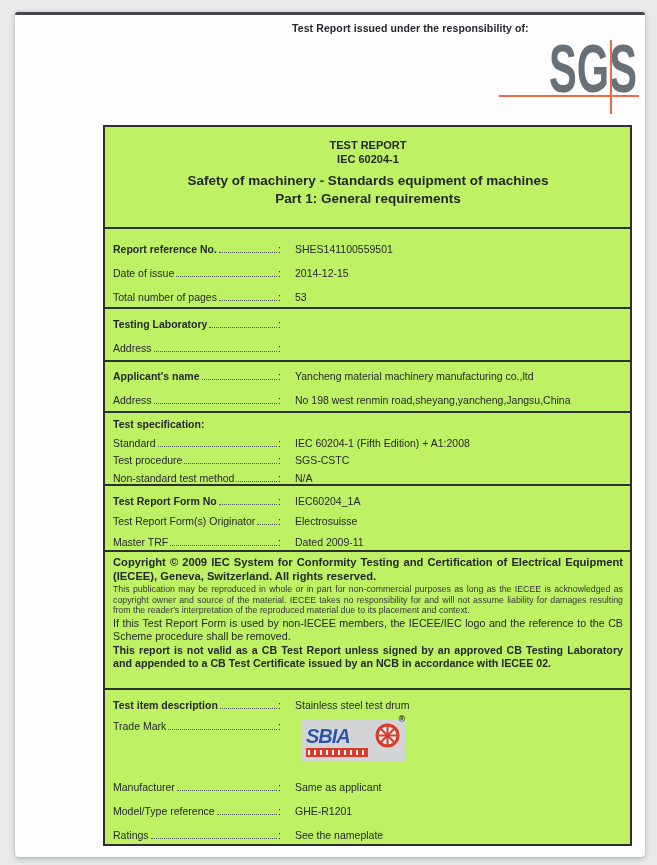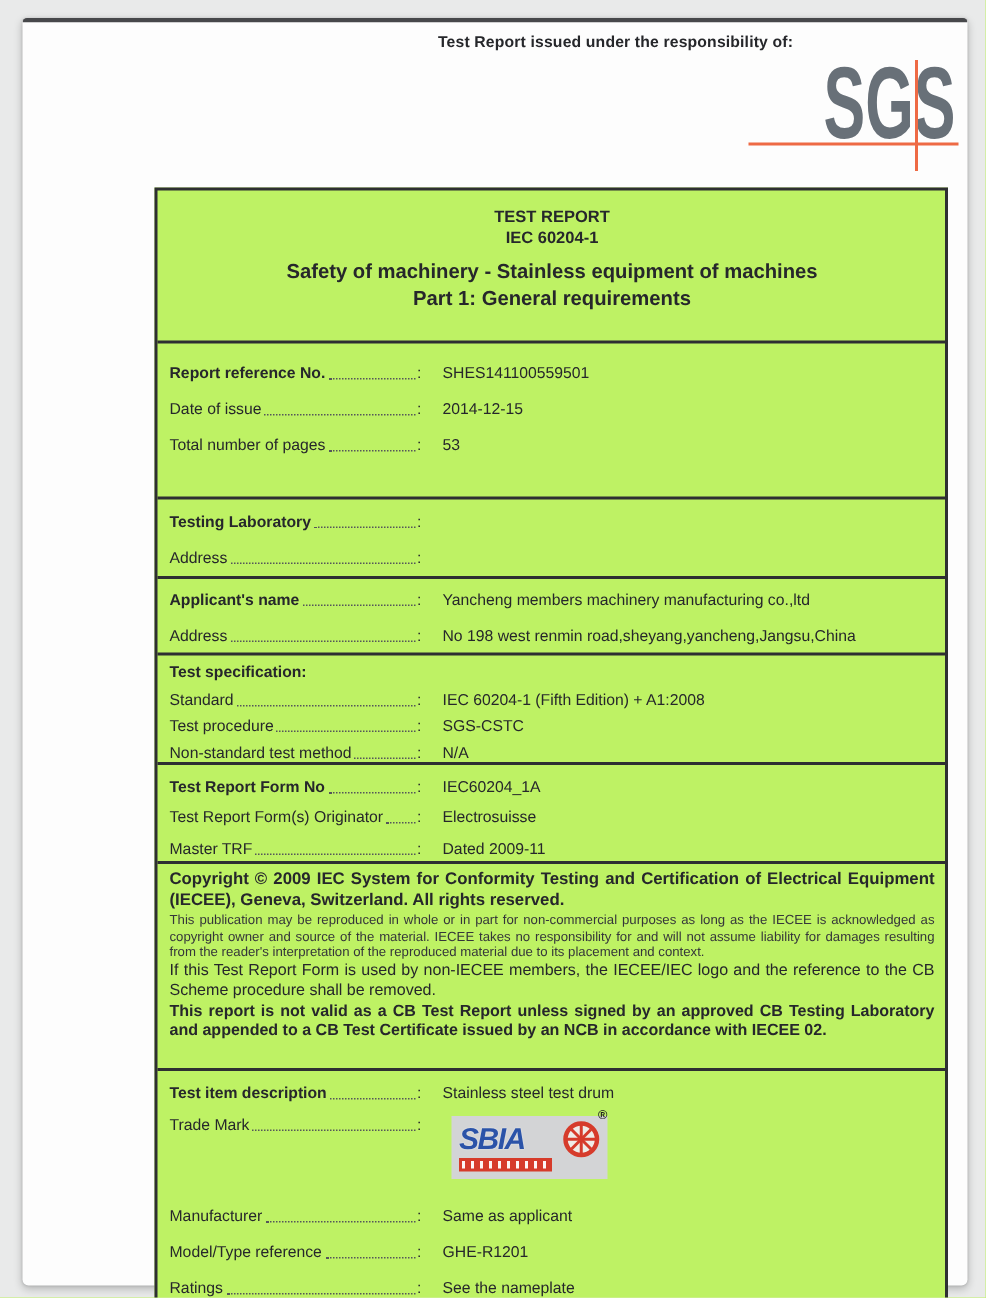--- a/index.html
+++ b/index.html
@@ -38,21 +38,21 @@
   .t-gap{height:6px;}
 
   .row{display:flex;align-items:flex-end;padding-bottom:5px;box-sizing:border-box;font-size:10.5px;}
   .lab{display:flex;align-items:flex-end;width:168px;flex:none;}
   .lab .txt{white-space:nowrap;}
   .bold{font-weight:bold;}
   .leader{flex:1;min-width:6px;border-bottom:1.5px dotted #55565a;margin:0 1px 2px 2px;height:8px;}
   .colon{flex:none;}
   .val{margin-left:14px;flex:1;line-height:12px;}
 
-  .sec-a{height:104px;padding-top:7px;}
+  .sec-a{height:80px;padding-top:7px;}
   .sec-a .row{height:24px;}
   .sec-b{height:53px;padding-top:2px;}
   .sec-b .row{height:24px;}
   .sec-c{height:51px;padding-top:1px;}
   .sec-c .row{height:24px;}
   .sec-d{height:73px;padding-top:2px;}
   .spec-heading{font-size:10.5px;font-weight:bold;height:18px;display:flex;align-items:flex-end;padding-bottom:3px;box-sizing:border-box;}
   .sec-d .row{height:17.5px;padding-bottom:2px;}
   .sec-e{height:66px;padding-top:3px;}
   .sec-e .row{height:20.5px;padding-bottom:3px;}
@@ -100,21 +100,21 @@
   </div>
   <div class="sgs-hline"></div>
   <div class="sgs-vline"></div>
 
   <div class="report-table">
 
     <div class="sec title-sec">
       <div class="t-small">TEST REPORT</div>
       <div class="t-small">IEC 60204-1</div>
       <div class="t-gap"></div>
-      <div class="t-big">Safety of machinery - Stainless equipment of machines</div>
+      <div class="t-big">Safety of machinery - Standards equipment of machines</div>
       <div class="t-big">Part 1: General requirements</div>
     </div>
 
     <div class="sec sec-a">
       <div class="row">
         <span class="lab">
             <span class="txt bold">Report reference No.</span>
             <span class="leader"></span>
             <span class="colon">:</span>
           </span>
@@ -155,21 +155,21 @@
       </div>
     </div>
 
     <div class="sec sec-c">
       <div class="row">
         <span class="lab">
             <span class="txt bold">Applicant's name</span>
             <span class="leader"></span>
             <span class="colon">:</span>
           </span>
-        <span class="val">Yancheng members machinery manufacturing co.,ltd</span>
+        <span class="val">Yancheng material machinery manufacturing co.,ltd</span>
       </div>
       <div class="row">
         <span class="lab">
             <span class="txt">Address</span>
             <span class="leader"></span>
             <span class="colon">:</span>
           </span>
         <span class="val">No 198 west renmin road,sheyang,yancheng,Jangsu,China</span>
       </div>
     </div>

